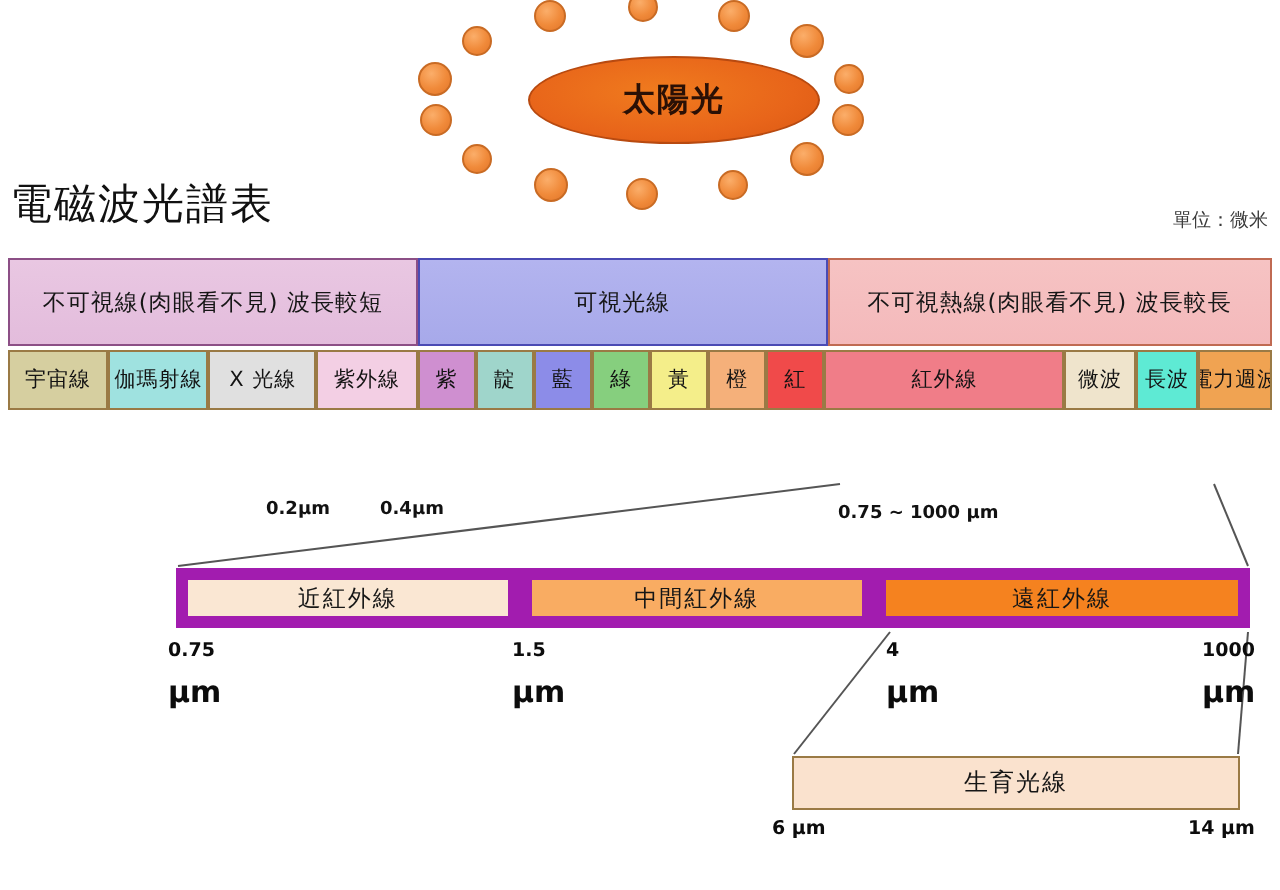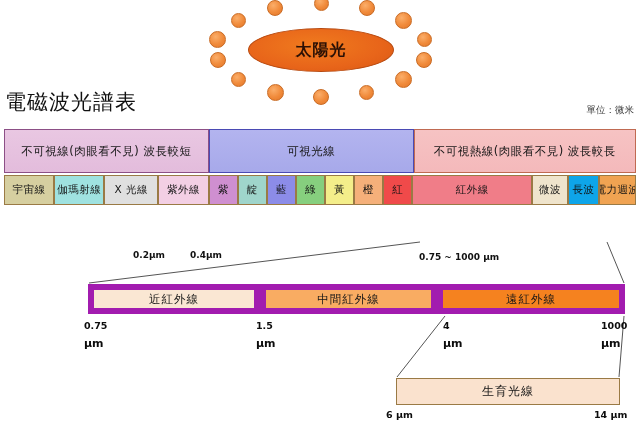--- a/index.html
+++ b/index.html
@@ -8,21 +8,21 @@
     width: 640px; height: 445px;
     background: #ffffff;
     font-family: "DejaVu Sans", "Liberation Sans", sans-serif;
     overflow: hidden;
   }
   #root { position: relative; width: 640px; height: 445px; background:#fff; }
 
   
   .sun-wrap { position:absolute; left:200px; top:2px; width:240px; height:96px; }
   .sun-core {
-    position:absolute; left:48px; top:26px; width:146px; height:44px;
+    position:absolute; left:64px; top:26px; width:146px; height:44px;
     background: radial-gradient(ellipse at 45% 40%, #f07b1e 0%, #e8651a 60%, #d95712 100%);
     border:1.2px solid #b84a10; border-radius:50%;
     display:flex; align-items:center; justify-content:center;
   }
   .sun-core span {
     font-size:16px; font-weight:bold; color:#2a1005; letter-spacing:1px;
     font-family:"DejaVu Sans","Liberation Sans",sans-serif;
   }
   .ray {
     position:absolute; border-radius:50%;
@@ -71,21 +71,21 @@
 
   svg.leaders { position:absolute; left:0; top:0; width:640px; height:445px; pointer-events:none; }
 
   
   .ir-row { position:absolute; left:88px; top:284px; width:537px; height:30px; display:flex; }
   .ir-seg {
     display:flex; align-items:center; justify-content:center;
     font-size:11.5px; color:#161616; border:6px solid #a21caf; letter-spacing:1px;
   }
   .ir-tick { position:absolute; font-size:9.5px; font-weight:bold; color:#0c0c0c; }
-  .ir-unit { position:absolute; font-size:11px; font-weight:bold; color:#0c0c0c; }
+  .ir-unit { position:absolute; font-size:15px; font-weight:bold; color:#0c0c0c; }
 
   
   .bio-box {
     position:absolute; left:396px; top:378px; width:224px; height:27px;
     background:#fae2ce; border:1px solid #9a7a45;
     display:flex; align-items:center; justify-content:center;
     font-size:12px; color:#161616; letter-spacing:1px;
   }
   .bio-tick { position:absolute; font-size:9.5px; font-weight:bold; color:#0c0c0c; }
   .bio-caption {
@@ -168,21 +168,21 @@
         </div>
         <div class="seg" style="width: 4.6%; background: rgb(240, 74, 74);">
           <span>紅</span>
         </div>
         <div class="seg" style="width: 19%; background: rgb(240, 125, 136);">
           <span>紅外線</span>
         </div>
         <div class="seg" style="width: 5.6%; background: rgb(239, 228, 204);">
           <span>微波</span>
         </div>
-        <div class="seg" style="width: 5%; background: #0ea5e9;">
+        <div class="seg" style="width: 5%; background: #5eead4;">
           <span>長波</span>
         </div>
         <div class="seg" style="width: 5.8%; background: rgb(240, 163, 82);">
           <span>電力週波</span>
         </div>
       </div>
   </div>
 
   <div id="ticks">
       <div class="tick" style="left: 133px; top: 250px;">0.2μm</div>

